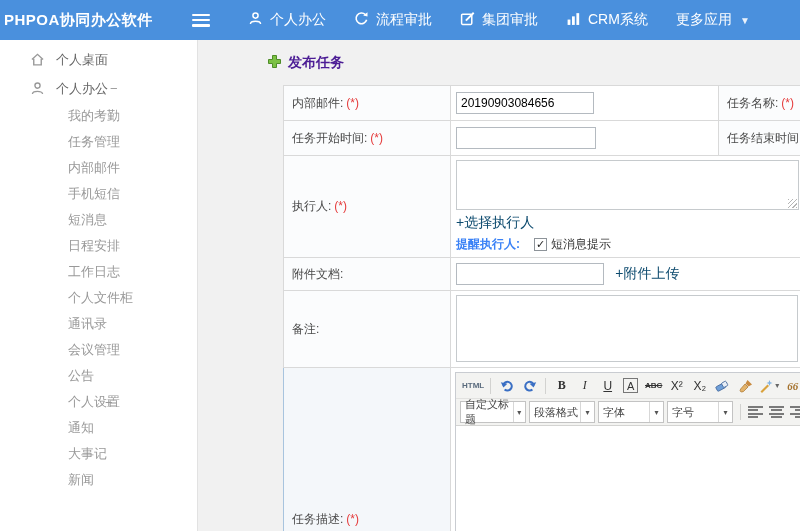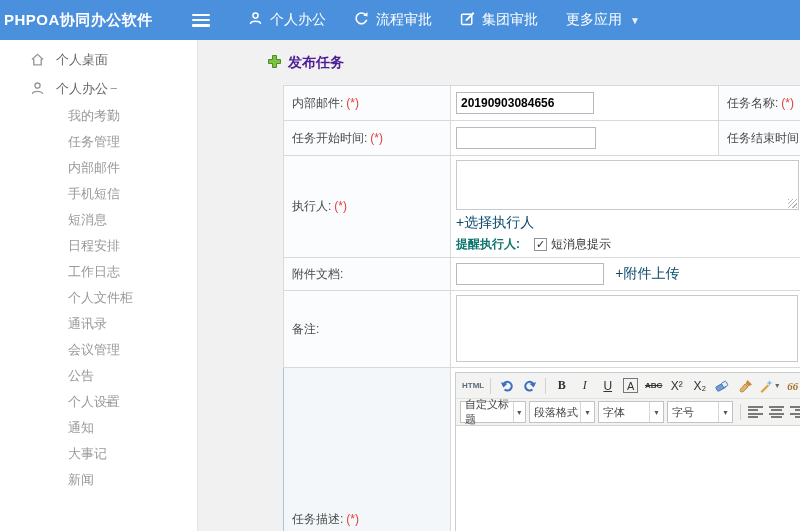--- a/index.html
+++ b/index.html
@@ -44,21 +44,21 @@
   td.lbl { background:#fbfcfd; padding-left:8px; }
   td.inp { background:#fff; padding-left:5px; }
   .req { color:#e53c3c; margin-left:3px; }
   input.txt { height:22px; border:1px solid #b4bac0; background:#fff;
     font-size:12px; padding:0 4px; font-family:"Liberation Sans",sans-serif; }
   .box { border:1px solid #c6cacd; background:#fff; position:relative; }
   .grip { position:absolute; right:1px; bottom:1px; width:9px; height:9px;
     background:repeating-linear-gradient(135deg,#b5b5b5 0 1px,transparent 1px 3px); }
   a.lnk { color:#0c4a6e; text-decoration:none; font-size:14px; cursor:pointer; }
   .remind { display:flex; align-items:center; margin-top:4px; }
-  .remind b { color:#0f766e; font-size:12px; }
+  .remind b { color:#3b82f6; font-size:12px; }
   .cbx { width:13px; height:13px; border:1px solid #8d9399; background:#fff;
     margin:0 4px 0 14px; font-size:11px; line-height:11px; text-align:center;
     color:#222; cursor:pointer; }
   tr.editor-row td.lbl { background:#f4f7fa; border-left-color:#a8c4de; }
 
   
   .editor { margin:4px; border:1px solid #c9ccd1; background:#fff; height:292px; }
   .tb { background:#f3f3f1; display:flex; align-items:center; padding:2px 4px; }
   .tb1 { height:26px; border-bottom:1px solid #e2e2e0; }
   .tb2 { height:27px; border-bottom:1px solid #d4d4d2; }
@@ -121,20 +121,30 @@
     <div class="nav-item">
       <span>
         <svg width="15" height="15" viewBox="0 0 14 14">
             <rect x="1.5" y="3" width="9.5" height="9.5" rx="1" fill="none" stroke="#fff" stroke-width="1.4"></rect>
             <path d="M5.5 9 L12.8 1.6" stroke="#fff" stroke-width="1.8"></path>
           </svg>
       </span>
       <span>集团审批</span>
     </div>
     <div class="nav-item">
+      <span>
+        <svg width="15" height="15" viewBox="0 0 14 14">
+            <rect x="1.5" y="8" width="2.6" height="5" fill="#fff"></rect>
+            <rect x="5.6" y="5" width="2.6" height="8" fill="#fff"></rect>
+            <rect x="9.7" y="2" width="2.6" height="11" fill="#fff"></rect>
+          </svg>
+      </span>
+      <span>CRM系统</span>
+    </div>
+    <div class="nav-item">
       <span>更多应用</span>
       <span class="caret">▼</span>
     </div>
   </div>
 </div>
 
 <div class="sidebar">
   <div class="s-item lv1">
     <span class="s-ico">
       <svg width="15" height="15" viewBox="0 0 14 14">
@@ -218,21 +228,21 @@
         <col style="width:268px">
         <col style="width:525px">
       </colgroup>
 
     <tbody>
         <tr style="height:35px">
       <td class="lbl">
         <span>内部邮件:</span><span class="req">(*)</span>
       </td>
       <td class="inp">
-        <input class="txt" style="width: 138px; font-weight: bold;" value="20190903084656">
+        <input class="txt" style="width: 138px;" value="20190903084656">
       </td>
       <td class="lbl">
         <span>任务名称:</span><span class="req">(*)</span>
       </td>
     </tr>
 
     <tr style="height:35px">
       <td class="lbl">
         <span>任务开始时间:</span><span class="req">(*)</span>
       </td>

